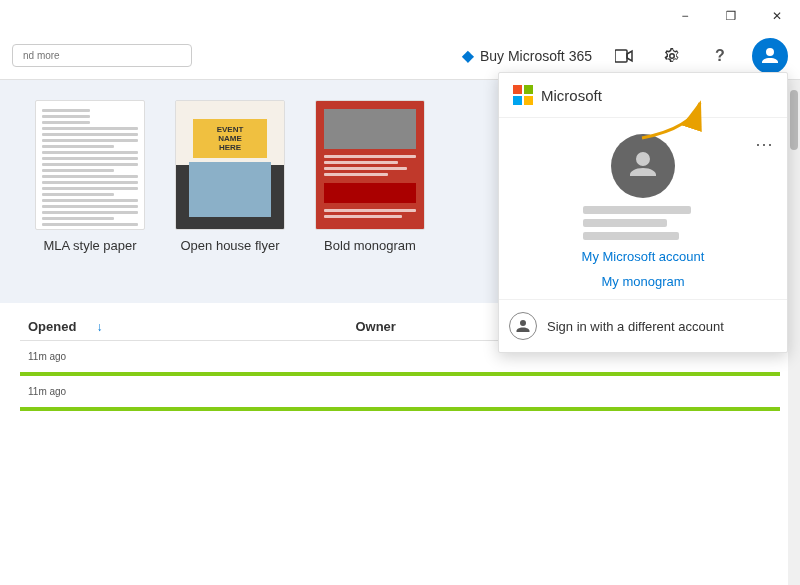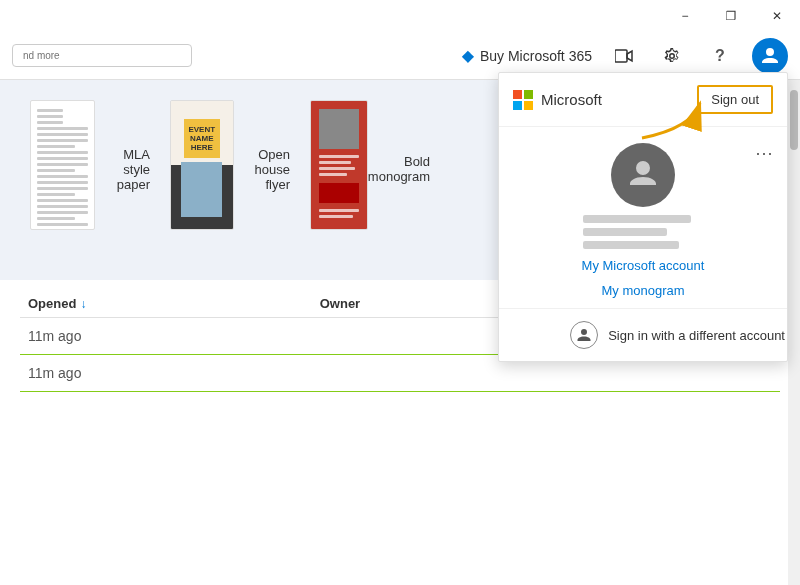--- a/index.html
+++ b/index.html
@@ -108,20 +108,21 @@
 
     
     .templates-row {
       display: flex;
       gap: 20px;
       align-items: flex-start;
       padding-bottom: 10px;
     }
     .template-card {
       display: flex;
+      flex-direction: column;
       align-items: center;
       cursor: pointer;
       width: 120px;
     }
     .template-thumb {
       width: 110px;
       height: 130px;
       background: #fff;
       border: 1px solid #ddd;
       border-radius: 2px;
@@ -265,29 +266,29 @@
     }
     .files-table th {
       text-align: left;
       font-size: 13px;
       font-weight: 600;
       color: #333;
       padding: 6px 8px;
       border-bottom: 1px solid #e0e0e0;
     }
     .files-table td {
-      font-size: 14px;
+      font-size: 10px;
       color: #555;
       padding: 10px 8px;
-      border-bottom: 1px solid #84cc16;
+      border-bottom: 4px solid #84cc16;
     }
     .col-sort {
       display: flex;
       align-items: center;
-      gap: 4px;
+      gap: 20px;
       cursor: pointer;
     }
     .sort-arrow { color: #0078d4; font-size: 12px; }
 
     
     .scrollbar-track {
       position: absolute;
       right: 0;
       top: 80px;
       width: 12px;
@@ -402,24 +403,23 @@
       position: absolute;
       right: 14px;
       font-size: 18px;
       color: #555;
       cursor: pointer;
     }
 
     .dropdown-signin {
       display: flex;
       align-items: center;
-      padding: 12px 2px;
+      padding: 12px 10px;
       gap: 10px;
       cursor: pointer;
-      justify-content: flex-end;
     }
     .signin-icon {
       width: 28px;
       height: 28px;
       border-radius: 50%;
       border: 1.5px solid #888;
       display: flex;
       align-items: center;
       justify-content: center;
       color: #555;
@@ -580,21 +580,20 @@
 <div class="account-dropdown">
 
   <div class="dropdown-header">
     <div class="ms-logo">
       <div class="ms-square" style="background:#f25022;"></div>
       <div class="ms-square" style="background:#7fba00;"></div>
       <div class="ms-square" style="background:#00a4ef;"></div>
       <div class="ms-square" style="background:#ffb900;"></div>
     </div>
     <span class="dropdown-ms-text">Microsoft</span>
-    <button class="sign-out-btn">Sign out</button>
   </div>
 
   <div class="account-profile" style="position:relative;">
     <div class="profile-avatar-large">
       <svg viewBox="0 0 36 36">
         <path d="M18 18a7 7 0 100-14 7 7 0 000 14zm0 2c-8 0-13 3.6-13 6.5V28h26v-1.5c0-2.9-5-6.5-13-6.5z"></path>
       </svg>
     </div>
     <div class="profile-lines">
       <div class="profile-line-bar" style="width:90%;"></div>

